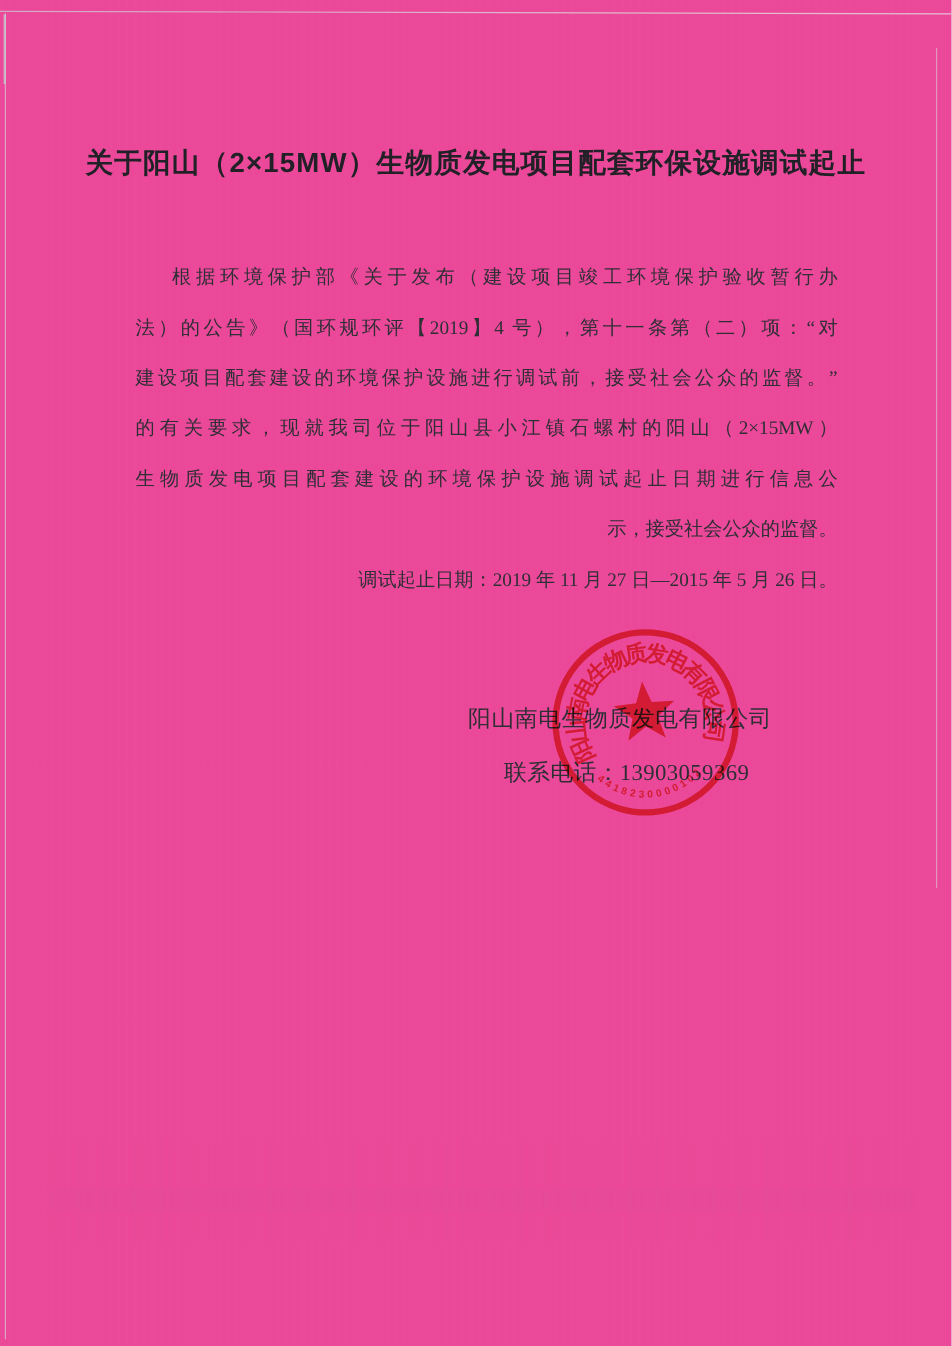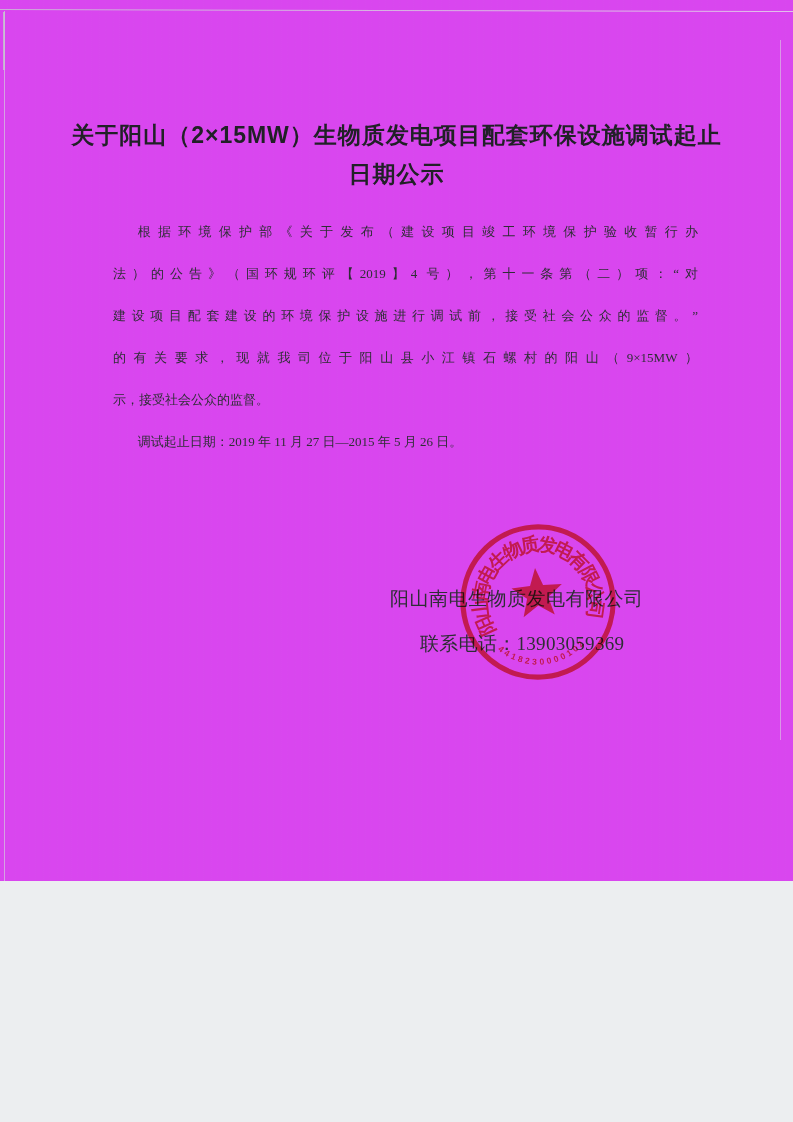--- a/index.html
+++ b/index.html
@@ -3,22 +3,22 @@
 <meta charset="utf-8">
 <style>
   html,body{margin:0;padding:0;}
   body{
     width:793px;height:1122px;
     background:#eceef0;
     font-family:"Liberation Serif","DejaVu Serif",serif;
   }
   .page{
     position:relative;
-    width:793px;height:881px;
-    background:#d946ef;
+    width:793px;height:1122px;
+    background:#ec4899;
     overflow:hidden;
   }
   
   .page::after{
     content:"";
     position:absolute;inset:0;
     background:repeating-linear-gradient(90deg, rgba(160,165,175,.05) 0 2px, transparent 2px 7px);
     opacity:.25;
     pointer-events:none;
   }
@@ -44,24 +44,24 @@
     position:absolute;left:0;top:116px;width:793px;
     text-align:center;
     font-family:"Liberation Sans","DejaVu Sans",sans-serif;
     font-weight:bold;
     font-size:23px;line-height:39px;
     color:#202026;
     letter-spacing:1px;
   }
   .body-block{
     position:absolute;left:113px;top:211px;width:585px;
-    font-size:13px;line-height:42px;
+    font-size:16px;line-height:42px;
     color:#2e2e35;
   }
-  .bline{height:42px;white-space:nowrap;}
+  .bline{height:42px;white-space:nowrap;text-align:right;}
   .jline{white-space:normal;text-align:justify;text-align-last:justify;}
   .indent{text-indent:1.9em;}
   .sig-company{
     position:absolute;left:390px;top:586px;
     font-size:19px;color:#2e2e35;letter-spacing:.5px;
     z-index:1;
   }
   .sig-phone{
     position:absolute;left:420px;top:631px;
     font-size:19px;color:#2e2e35;letter-spacing:.3px;
@@ -92,28 +92,28 @@
 
 <div class="page">
 
   <div class="scan-line-top"></div>
   <div class="scan-line-left"></div>
   <div class="scan-edge-corner"></div>
   <div class="scan-line-right"></div>
 
   <div class="title">
     <div>关于阳山（2×15MW）生物质发电项目配套环保设施调试起止</div>
-    <div>日期公示</div>
   </div>
 
   <div class="body-block">
     <div class="bline jline indent">根据环境保护部《关于发布（建设项目竣工环境保护验收暂行办</div>
     <div class="bline jline">法）的公告》（国环规环评【2019】4 号），第十一条第（二）项：“对</div>
     <div class="bline jline">建设项目配套建设的环境保护设施进行调试前，接受社会公众的监督。”</div>
-    <div class="bline jline">的有关要求，现就我司位于阳山县小江镇石螺村的阳山（9×15MW）</div>
+    <div class="bline jline">的有关要求，现就我司位于阳山县小江镇石螺村的阳山（2×15MW）</div>
+    <div class="bline jline">生物质发电项目配套建设的环境保护设施调试起止日期进行信息公</div>
     <div class="bline">示，接受社会公众的监督。</div>
     <div class="bline indent">调试起止日期：2019 年 11 月 27 日—2015 年 5 月 26 日。</div>
   </div>
 
   <div class="sig-company">阳山南电生物质发电有限公司</div>
 
   <div class="sig-phone"><span>联系电话：</span><span>13903059369</span></div>
 
   <svg class="seal" viewBox="0 0 200 200" aria-hidden="true">
     <defs>

